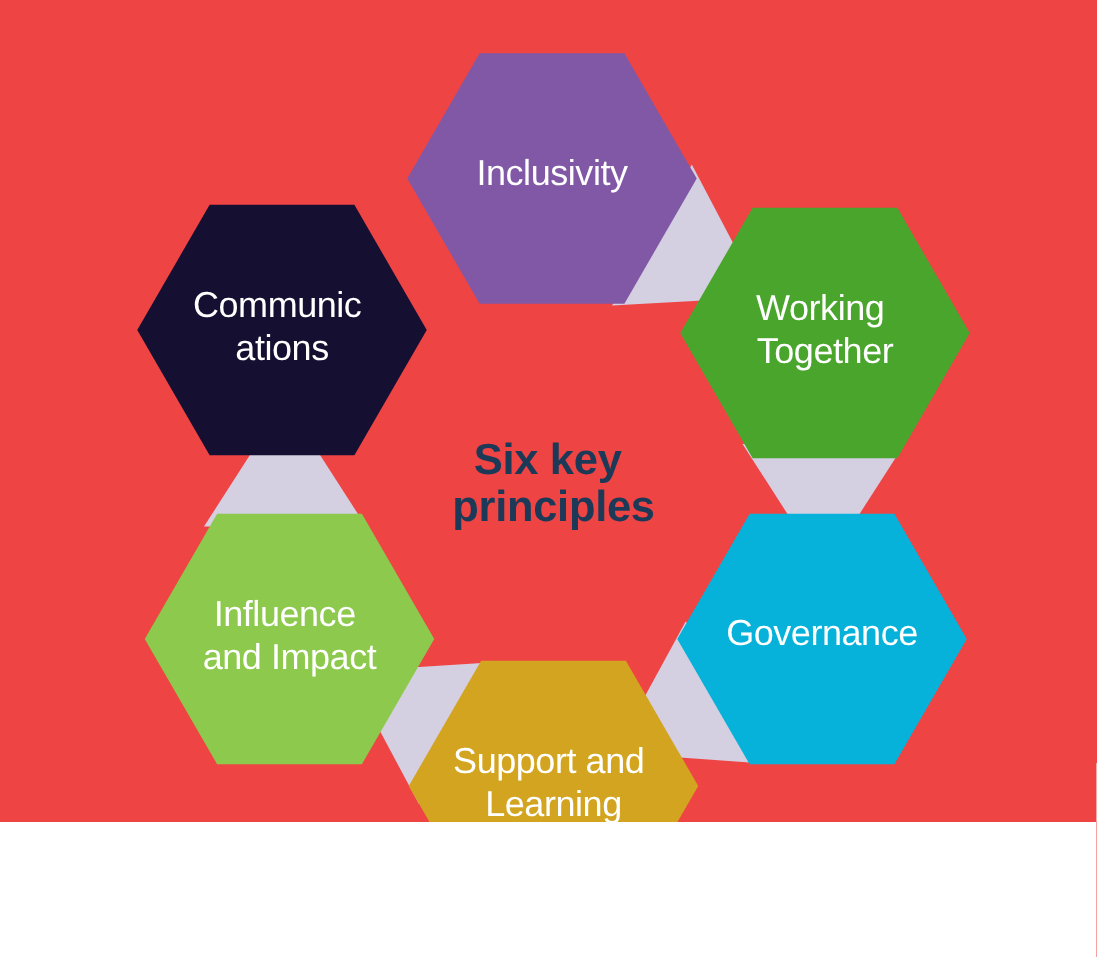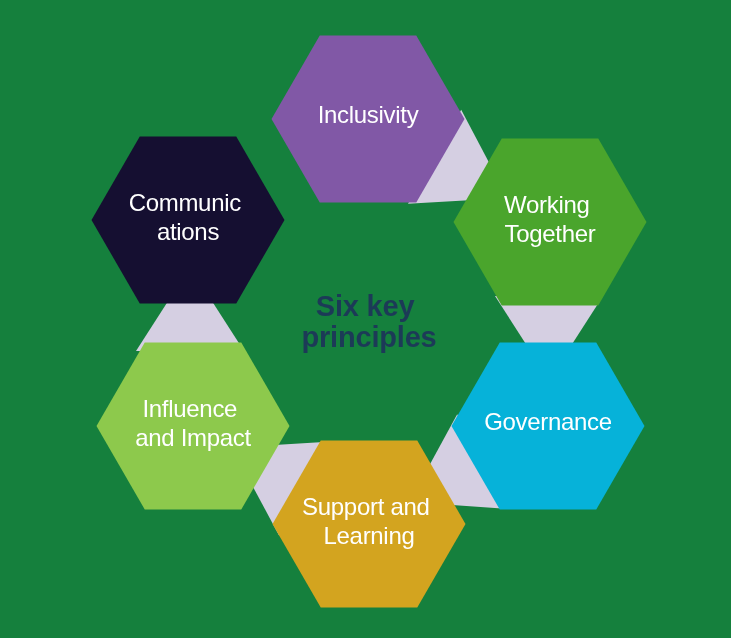--- a/index.html
+++ b/index.html
@@ -3,22 +3,22 @@
 <meta charset="utf-8">
 <style>
   html, body {
     margin: 0;
     padding: 0;
     background: #FFFFFF;
   }
   .stage {
     position: relative;
     width: 731px;
-    height: 638px;
-    background: #15803d;
+    height: 548px;
+    background: #ef4444;
     overflow: hidden;
   }
   svg {
     display: block;
     width: 731px;
     height: 638px;
   }
   .hex-label {
     font-family: "Liberation Sans", sans-serif;
     font-size: 24px;

